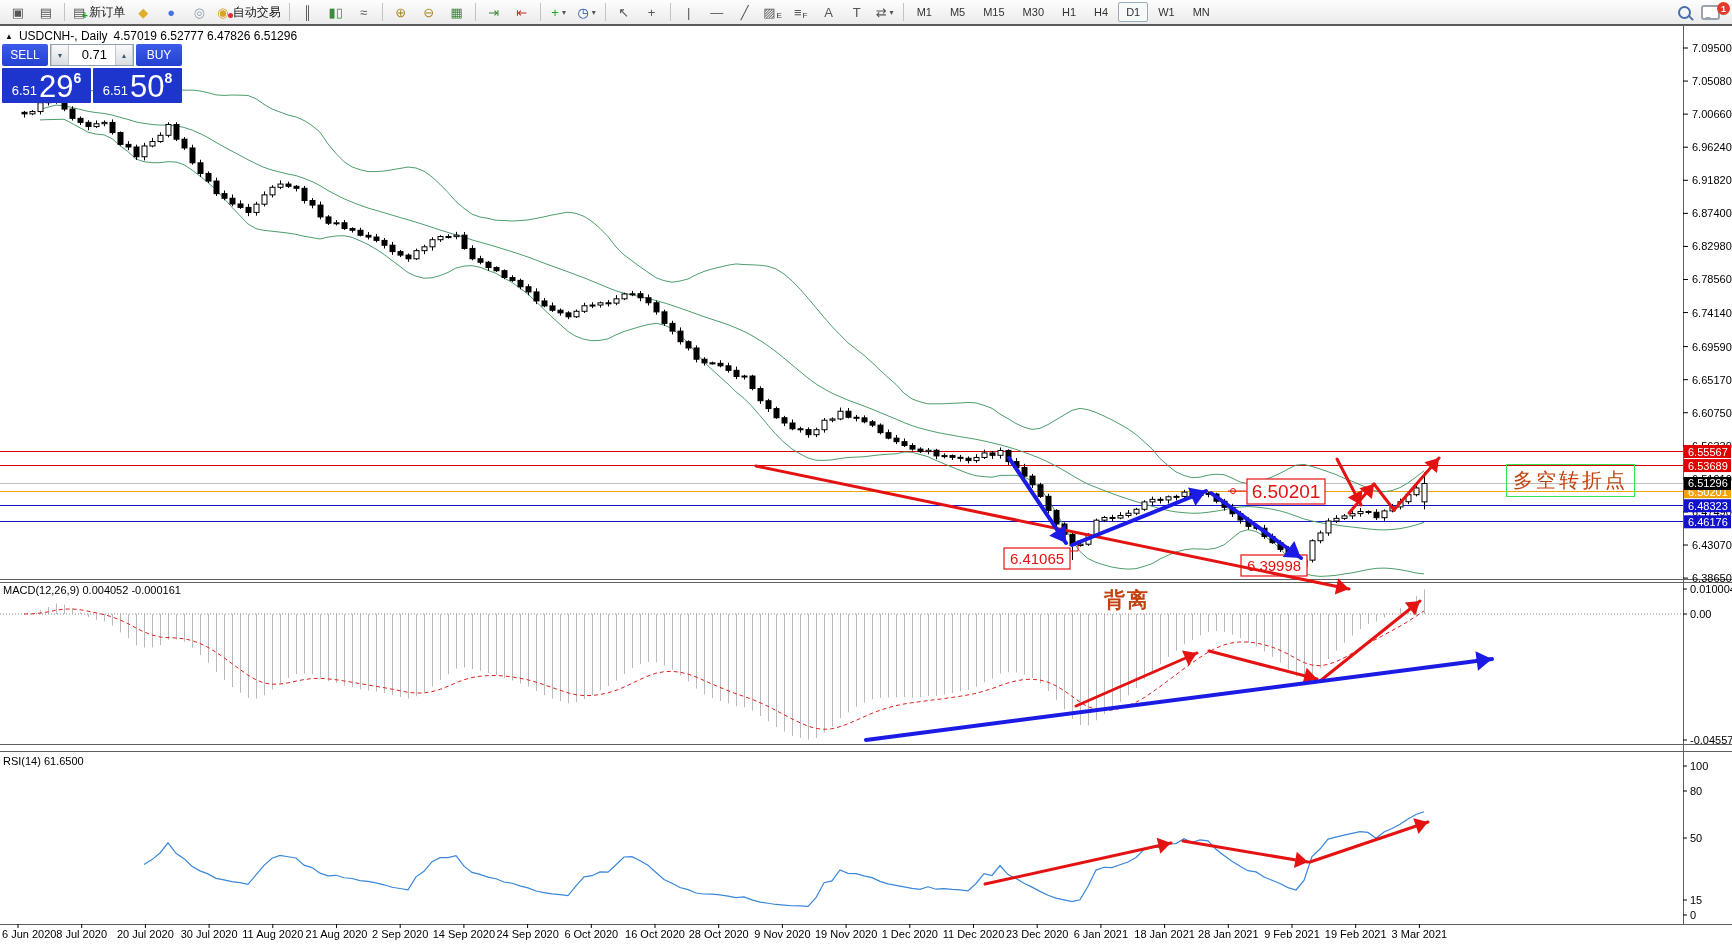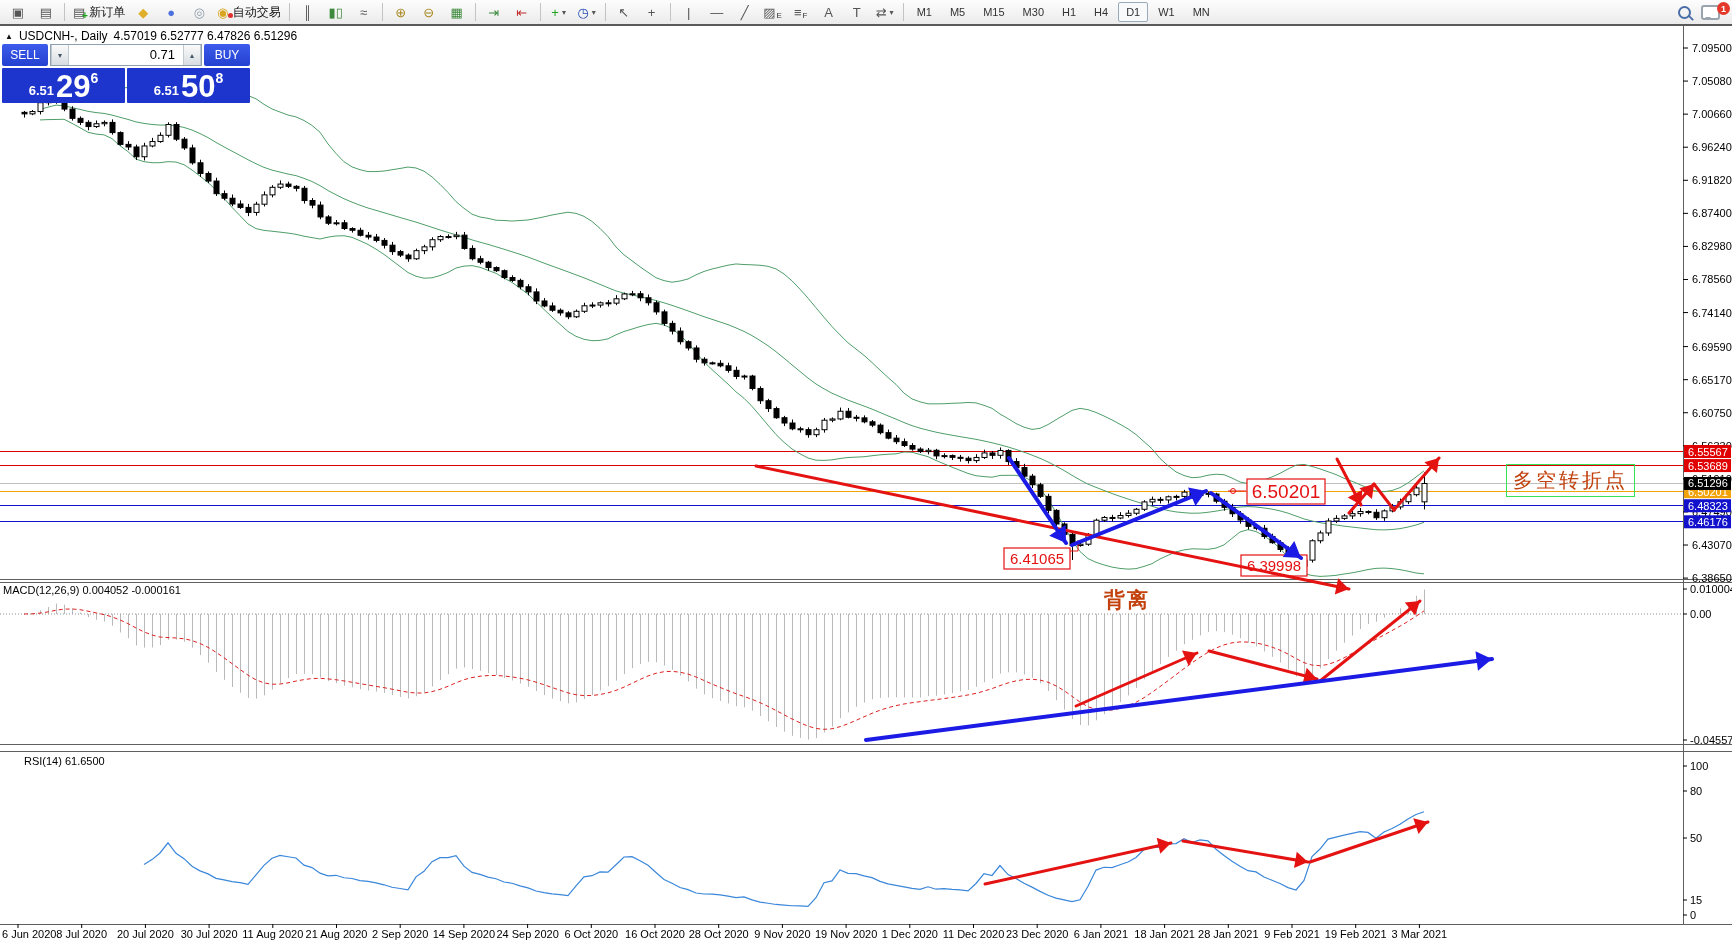--- a/index.html
+++ b/index.html
@@ -27,33 +27,33 @@
     transform:rotate(45deg);right:-5px;bottom:-2px;}
   .bubble{width:15px;height:11px;border:2px solid #9aa4ae;border-radius:3px;position:relative;background:#fff;}
   .bubble::after{content:"";position:absolute;left:2px;bottom:-5px;border:3px solid transparent;border-top-color:#9aa4ae;}
   .badge{position:absolute;right:2px;top:2px;width:13px;height:13px;background:#e4392a;border-radius:50%;
     color:#fff;font-size:9px;font-weight:bold;display:flex;align-items:center;justify-content:center;z-index:7;}
   
   #chart-svg{position:absolute;left:0;top:0;z-index:1;}
   
   .title-bar{position:absolute;left:5px;top:29px;z-index:4;font-size:12px;color:#000;display:flex;align-items:center;gap:6px;}
   .title-bar .tri{font-size:8px;color:#111;}
-  .ocp{position:absolute;left:2px;top:44px;width:248px;z-index:5;}
+  .ocp{position:absolute;left:2px;top:44px;width:180px;z-index:5;}
   .ocp-row1{display:flex;height:22px;gap:2px;}
   .btn-sell,.btn-buy{flex:0 0 46px;background:linear-gradient(#3d5ceb,#2340d0);color:#fff;font-size:12px;
     display:flex;align-items:center;justify-content:center;border-radius:2px;}
   .vol{flex:1;display:flex;border:1px solid #8fa0b0;background:#fff;align-items:stretch;box-sizing:border-box;}
   .vol-btn{width:16px;background:linear-gradient(#fafafa,#d8dde2);border-left:1px solid #c0c8d0;border-right:1px solid #c0c8d0;
     font-size:8px;color:#456;display:flex;align-items:center;justify-content:center;}
   .vol-val{flex:1;text-align:right;padding-right:8px;font-size:13px;line-height:20px;color:#000;}
   .ocp-row2{display:flex;gap:2px;margin-top:2px;height:35px;}
   .price-tile{flex:1;background:#1e35cd;color:#fff;display:flex;align-items:flex-end;justify-content:center;
     padding:1px 2px;border-radius:1px;}
-  .pt-small{font-size:13px;font-weight:bold;margin:0 2px 4px 0;}
-  .pt-big{font-size:31px;font-weight:bold;line-height:0.92;}
+  .pt-small{font-size:13px;font-weight:normal;margin:0 2px 4px 0;}
+  .pt-big{font-size:31px;font-weight:normal;line-height:0.92;}
   .pt-sup{font-size:14px;font-weight:bold;margin-bottom:16px;}
   .ind-label{position:absolute;z-index:3;font-size:11px;color:#000;}
   .cn-green{color:#c2410c;z-index:4;position:absolute;font-weight:bold;}
   .divergence{left:1104px;top:586px;font-size:21px;letter-spacing:2px;}
   .turning{left:1506px;top:464px;font-size:20px;border:1px solid #35e455;padding:2px 6px;letter-spacing:3px;font-weight:normal;}
 </style>
 </head>
 <body>
 
 <div class="toolbar">
@@ -956,16 +956,16 @@
     </div>
     <div class="price-tile">
       <span class="pt-small">6.51</span>
       <span class="pt-big">50</span>
       <span class="pt-sup">8</span>
     </div>
   </div>
 </div>
 
 <div class="ind-label" style="left:3px;top:584px;">MACD(12,26,9) 0.004052 -0.000161</div>
-<div class="ind-label" style="left:3px;top:755px;margin-left:21px;">RSI(14) 61.6500</div>
+<div class="ind-label" style="left:3px;top:755px;">RSI(14) 61.6500</div>
 
 <div class="cn-green divergence">背离</div>
 <div class="cn-green turning">多空转折点</div>
 
 </body></html>

